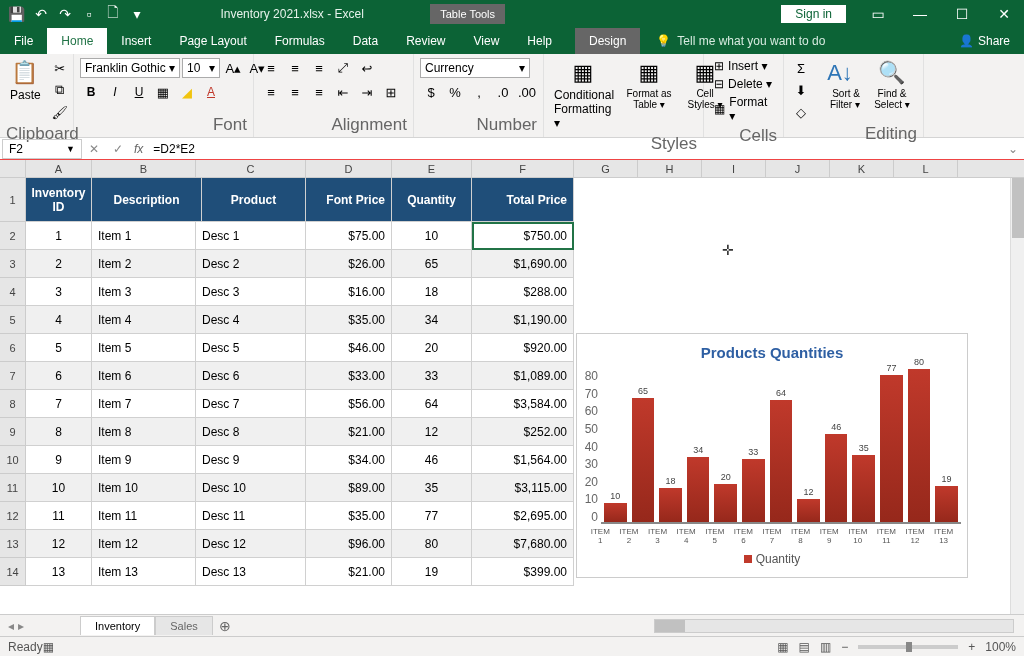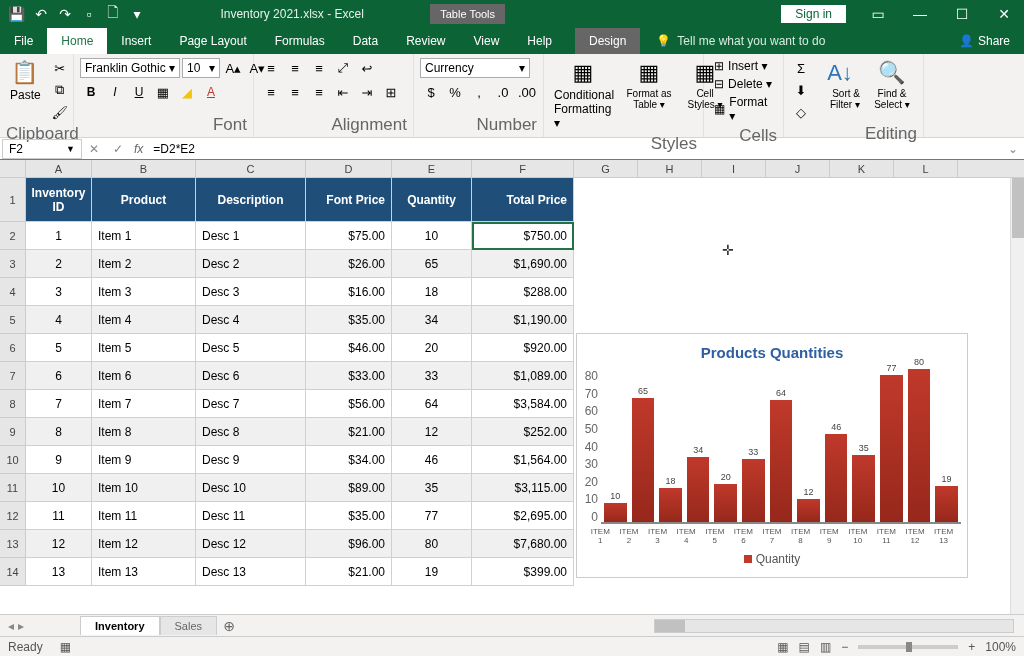--- a/index.html
+++ b/index.html
@@ -298,22 +298,22 @@
         <div class="ch I">I</div>
         <div class="ch J">J</div>
         <div class="ch K">K</div>
         <div class="ch L">L</div>
       </div>
   </div>
   <div class="rows" id="rows-container">
       <div class="row header-row">
         <div class="rh">1</div>
         <div class="cell A">Inventory ID</div>
+        <div class="cell C">Description</div>
         <div class="cell B">Product</div>
-        <div class="cell C">Description</div>
         <div class="cell D">Font Price</div>
         <div class="cell E">Quantity</div>
         <div class="cell F">Total Price</div>
       </div>
       <div class="row">
         <div class="rh">2</div>
         <div class="cell A">1</div>
         <div class="cell B">Item 1</div>
         <div class="cell C">Desc 1</div>
         <div class="cell D">$75.00</div>
@@ -508,32 +508,32 @@
   <div class="vscroll">
       <div class="thumb"></div>
     </div>
 </div>
 
 <div class="sheet-tabs">
   <div class="sheet-nav">
     <span>◂</span>
     <span>▸</span>
   </div>
-  <div class="sheet-tab" style="font-weight:700">Inventory</div>
+  <div class="sheet-tab" style="font-weight:400">Inventory</div>
   <div class="sheet-tab inactive">Sales</div>
   <div class="sheet-add">⊕</div>
   <div class="hscroll">
       <div class="track">
         <div class="thumb"></div>
       </div>
     </div>
 </div>
 
 <div class="statusbar">
-  <div style="display:flex;gap:17px;align-items:flex-start">
+  <div style="display:flex;gap:0;align-items:flex-start">
     <span>Ready</span>
     <span>▦</span>
   </div>
   <div class="right">
     <span>▦</span>
     <span>▤</span>
     <span>▥</span>
     <span>−</span>
     <div class="zoom-slider">
         <div class="thumb"></div>

